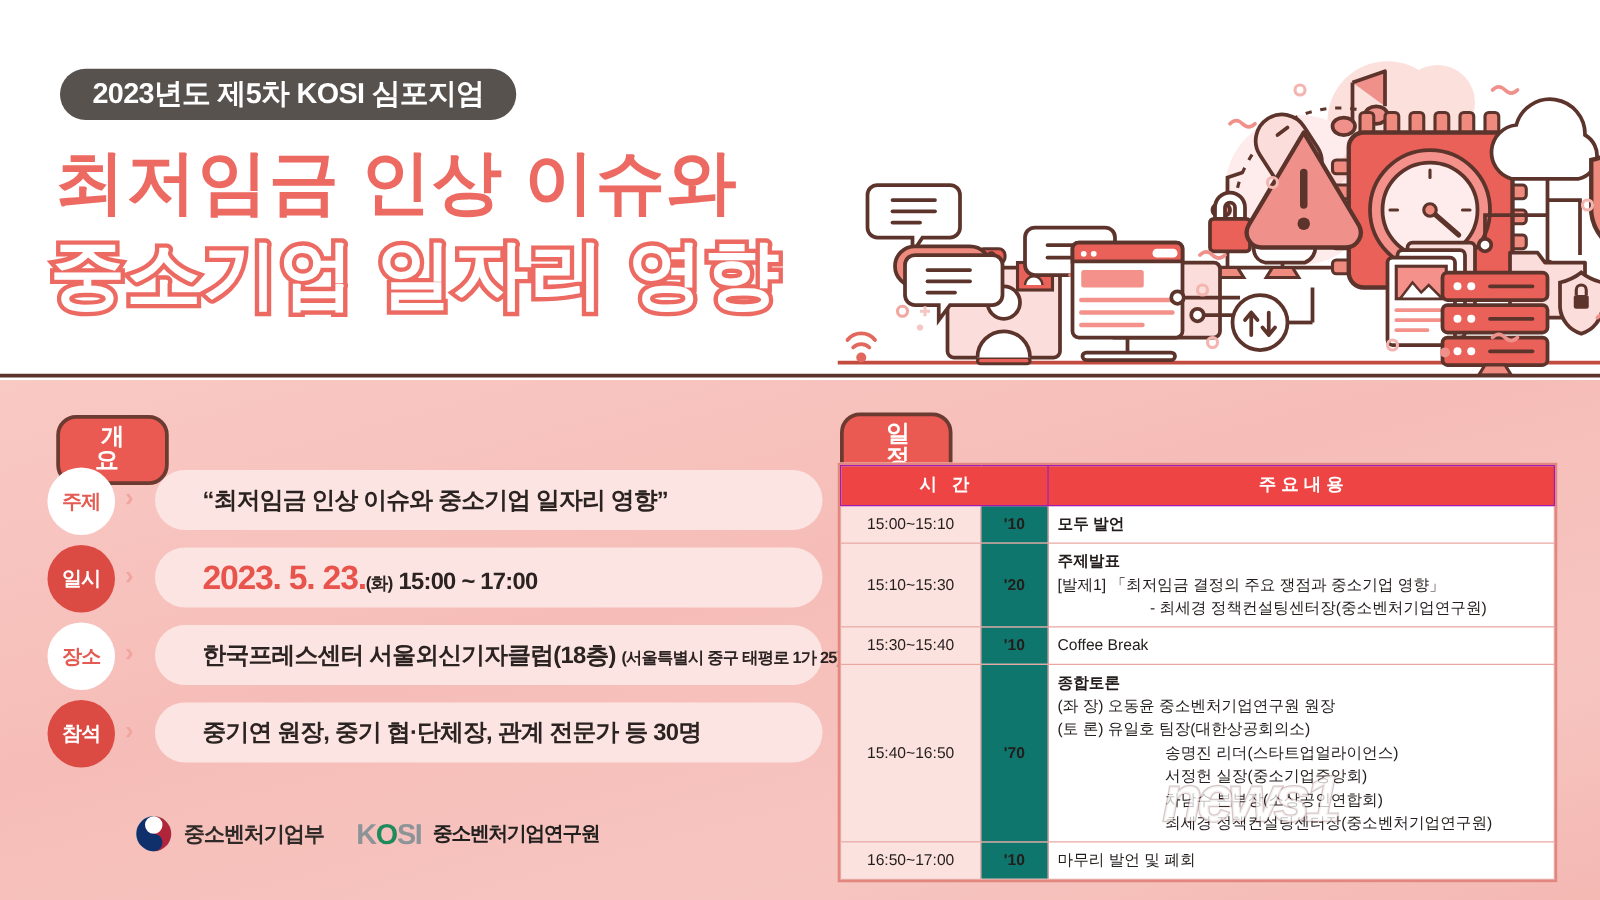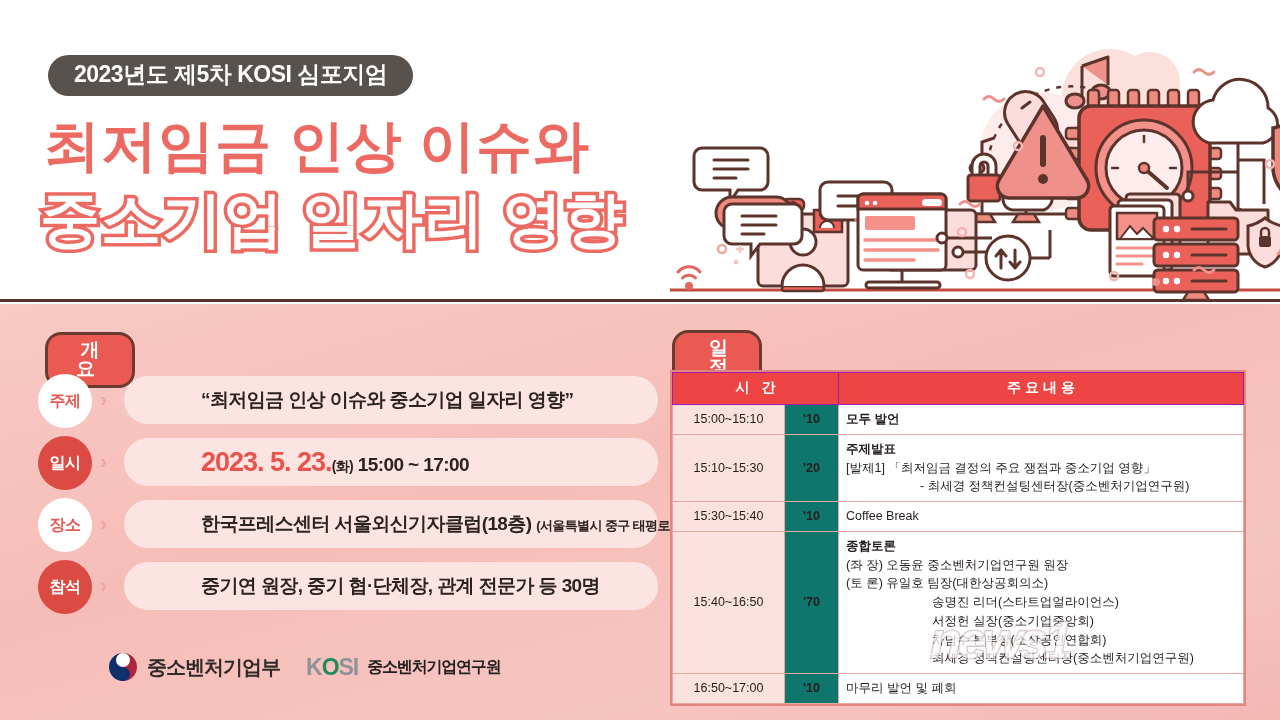--- a/index.html
+++ b/index.html
@@ -74,30 +74,30 @@
     position:absolute;left:0;top:-2px;width:54px;height:54px;border-radius:50%;
     display:flex;align-items:center;justify-content:center;
     font-size:16px;font-weight:bold;z-index:3;letter-spacing:-0.5px;
   }
   .info-badge.light{background:#ffffff;color:#e35b52;}
   .info-badge.solid{background:#dc4a44;color:#ffffff;}
   .chev{
     position:absolute;left:62px;top:12px;z-index:3;
     font-size:21px;font-weight:bold;color:#f0a5a0;line-height:1;
   }
-  .info-val{font-size:19px;color:#2b2322;font-weight:bold;letter-spacing:-0.6px;white-space:nowrap;margin-left:39px;}
+  .info-val{font-size:19px;color:#2b2322;font-weight:bold;letter-spacing:-0.6px;white-space:nowrap;}
   .info-val .date-red{color:#e8544c;font-size:27px;font-weight:bold;letter-spacing:-1px;}
   .info-val .sub{font-size:14px;font-weight:bold;}
   .info-val .small{font-size:13px;font-weight:bold;color:#2b2322;}
   .info-val .norm{font-weight:bold;}
 
   
   .logos{position:absolute;left:108px;top:348px;display:flex;align-items:center;gap:26px;}
   .logo-unit{display:flex;align-items:center;gap:9px;}
-  .logo-text{font-size:20px;font-weight:bold;color:#2f2a28;letter-spacing:-1px;}
+  .logo-text{font-size:17px;font-weight:bold;color:#2f2a28;letter-spacing:-1px;}
   .kosi-mark{font-size:23px;font-weight:bold;color:#8d9497;letter-spacing:-1px;}
   .kosi-mark .g{color:#1f8a5b;}
   .kosi-name{font-size:16px;font-weight:bold;color:#22201f;letter-spacing:-1.2px;}
 
   
   .sched{
     position:absolute;left:670px;top:66px;width:572px;
     border:2px solid #e3867f;border-collapse:collapse;
     background:#ffffff;
   }

